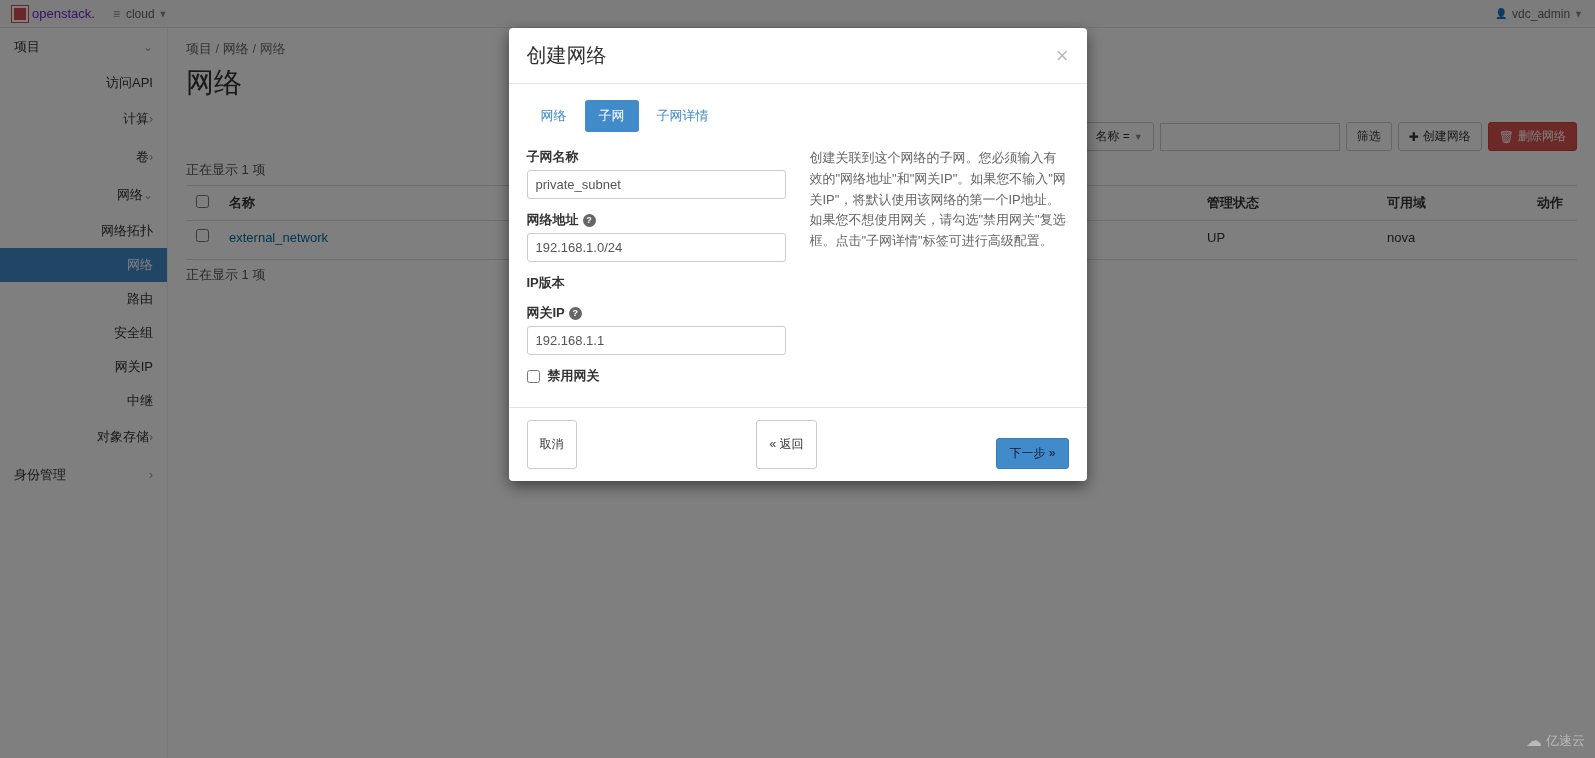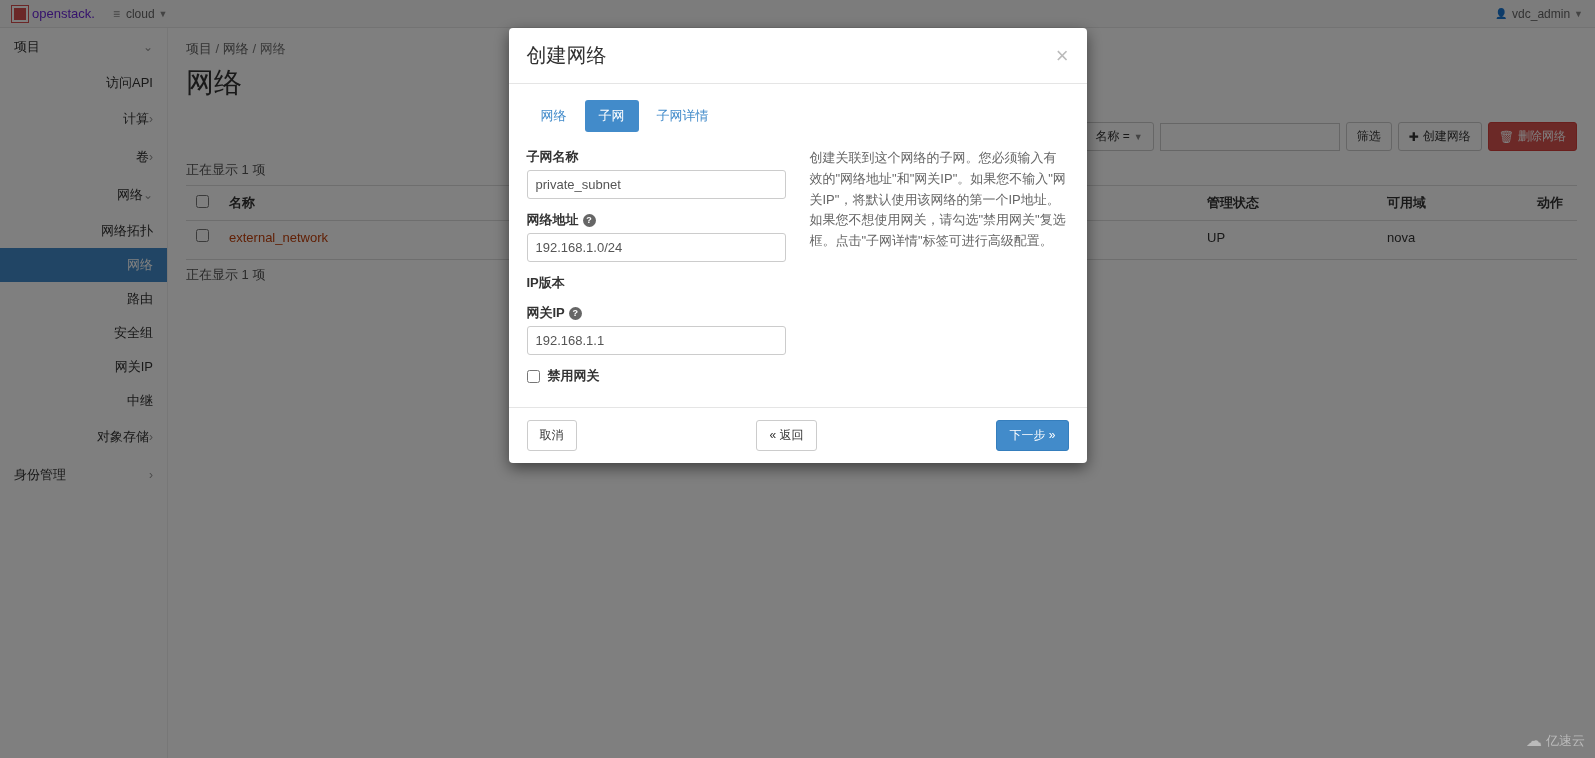--- a/index.html
+++ b/index.html
@@ -20,28 +20,28 @@
 .sb-row.sub .lbl { text-align: right; flex: 1; }
 .sb-row .chev { color: #999; font-size: 12px; }
 .sb-leaf { text-align: right; padding: 8px 14px; color: #333; cursor: pointer; font-size: 13px; }
 .sb-leaf.active { background: #428bca; color: #fff; }
 .content { flex: 1; padding: 12px 18px; background: #fff; position: relative; }
 .breadcrumb { color: #777; font-size: 13px; margin-bottom: 6px; }
 .breadcrumb a { color: #666; text-decoration: none; }
 .page-title { font-size: 28px; font-weight: 400; color: #333; margin-bottom: 20px; }
 .toolbar { display: flex; justify-content: flex-end; align-items: center; gap: 6px; margin-bottom: 10px; }
 .btn { border: 1px solid #ccc; background: #fff; padding: 5px 10px; font-size: 12px; border-radius: 3px; cursor: pointer; color: #333; display: inline-flex; align-items: center; gap: 4px; }
-.btn.primary { background: #428bca; color: #ffffff; border-color: #357ebd; }
+.btn.primary { background: #428bca; color: #0f172a; border-color: #357ebd; margin-top: 18px; }
 .btn.danger { background: #d9534f; color: #fff; border-color: #d43f3a; }
 .filter-input { border: 1px solid #ccc; height: 28px; width: 180px; padding: 0 6px; font-size: 12px; }
 .showing { color: #555; font-size: 13px; margin: 6px 0; }
 table.data { width: 100%; border-collapse: collapse; font-size: 13px; }
 table.data th, table.data td { text-align: left; padding: 8px 10px; border-top: 1px solid #ddd; }
 table.data th { color: #333; font-weight: 600; }
-table.data td a { color: #c2410c; text-decoration: none; }
+table.data td a { color: #0369a1; text-decoration: none; }
 .overlay { position: fixed; inset: 0; background: rgba(0,0,0,0.5); display: flex; align-items: flex-start; justify-content: center; padding-top: 28px; }
 .modal { width: 578px; background: #fff; border-radius: 4px; box-shadow: 0 5px 15px rgba(0,0,0,0.5); }
 .modal-header { padding: 14px 18px; border-bottom: 1px solid #e5e5e5; display: flex; justify-content: space-between; align-items: center; }
 .modal-title { font-size: 20px; color: #333; font-weight: 400; }
 .modal-close { color: #bbb; font-size: 22px; cursor: pointer; line-height: 1; }
 .modal-body { padding: 16px 18px 10px; }
 .tabs { display: flex; gap: 4px; margin-bottom: 16px; }
 .tab { padding: 7px 14px; font-size: 13px; color: #428bca; border-radius: 3px; cursor: pointer; }
 .tab.active { background: #428bca; color: #fff; }
 .body-cols { display: flex; gap: 24px; }

